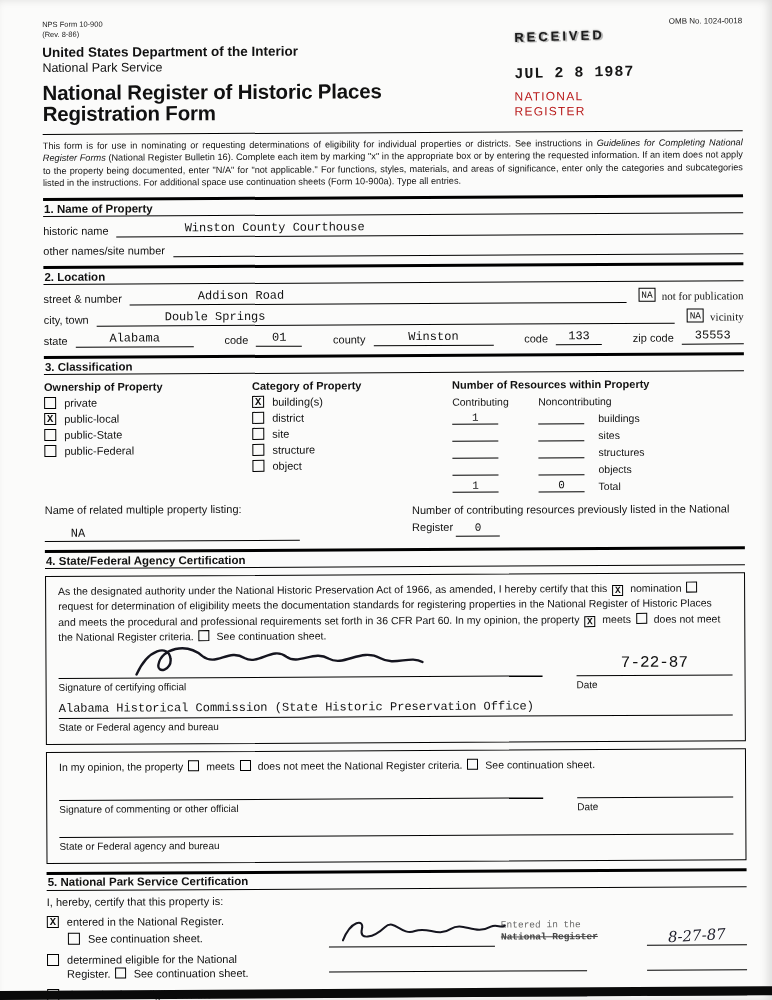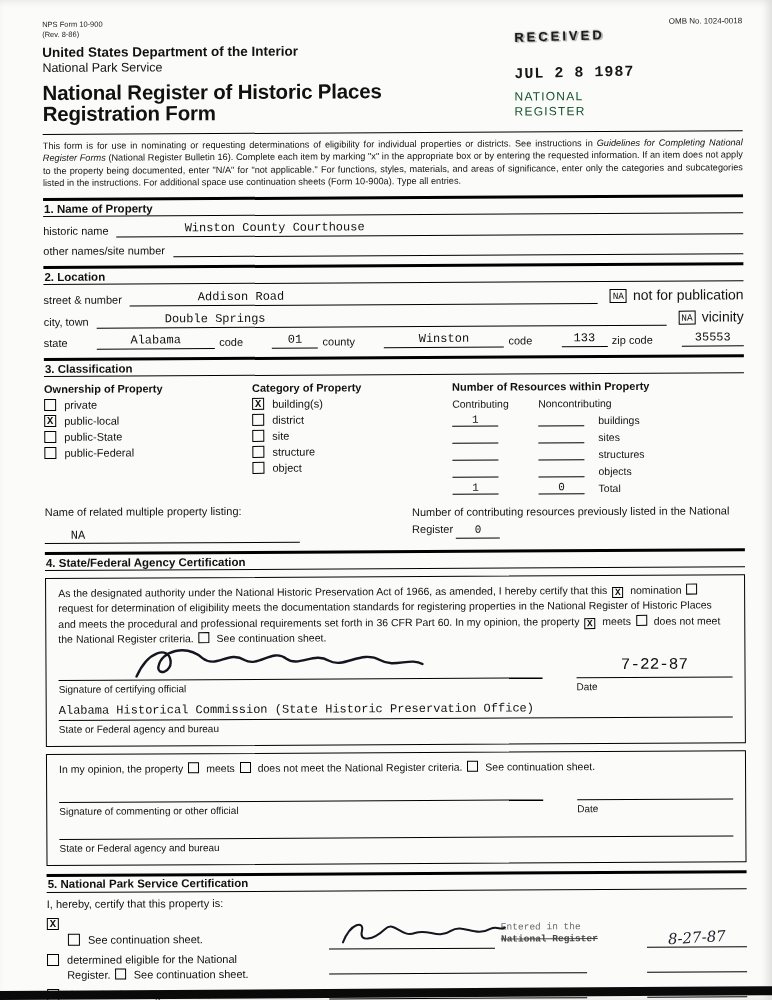--- a/index.html
+++ b/index.html
@@ -11,46 +11,46 @@
 
   .toprow { display:flex; justify-content:space-between; align-items:flex-start;
             font-size:7.5px; line-height:1.3; color:#222; }
   .omb { font-size:8px; }
 
   .stamps { position:absolute; top:30px; right:68px; width:190px; }
   .stamp-received { font-weight:bold; font-size:13px; letter-spacing:3px; color:#1c1c1c;
                     transform:rotate(-1.5deg); text-shadow:0 0 2px rgba(0,0,0,.5), 2px 1px 0 rgba(0,0,0,.22); }
   .stamp-date { font-family:"Liberation Mono", monospace; font-weight:bold; font-size:15px;
                 letter-spacing:1px; color:#161616; transform:rotate(-1deg); margin-top:22px; }
-  .stamp-nr { font-size:12px; letter-spacing:1.2px; color:#14532d; line-height:1.25; margin-top:8px; }
+  .stamp-nr { font-size:12px; letter-spacing:1.2px; color:#b91c1c; line-height:1.25; margin-top:8px; }
 
   .hdr { margin-top:5px; }
   .hdr-dept { font-size:13.5px; font-weight:bold; }
   .hdr-svc  { font-size:12.5px; margin-top:1px; }
   .hdr-title { font-size:20.5px; font-weight:bold; line-height:1.06; margin-top:7px; letter-spacing:-0.2px; width:470px; }
 
   .toprule { border-top:1.5px solid #000; margin-top:9px; }
   .instr { font-size:9.2px; line-height:1.36; margin-top:5px; text-align:justify; }
 
   .sechead { margin-top:8px; border-top:3px solid #000; border-bottom:1.2px solid #000;
              font-size:11.5px; font-weight:bold; padding:1.5px 0 1.5px 1px; }
 
   .frow { display:flex; align-items:flex-end; margin-top:5px; font-size:11px; }
   .flabel { padding-right:8px; white-space:nowrap; padding-bottom:1px; }
   .uline { border-bottom:1.1px solid #000; font-family:"Liberation Mono", monospace; font-size:12px;
            min-height:15px; padding:0 2px 1px 2px; }
   .grow { flex:1; }
   .padL { padding-left:68px; }
   .cen { text-align:center; }
   .w45 { width:46px; } .w60 { width:62px; } .w110 { width:118px; } .w115 { width:120px;font-family:Liberation Mono, monospace; }
-  .seg { display:flex; align-items:flex-end;gap:21px; }
+  .seg { display:flex; align-items:flex-end; }
   .staterow { justify-content:space-between; }
   .nabox { border:1.1px solid #000; font-family:"Liberation Mono", monospace; font-size:9.5px;
            line-height:11px; padding:1px 2px 0; margin:0 6px 1px 12px; }
-  .nalabel { font-size:14px; padding-bottom:1px; }
+  .nalabel { font-size:11px; padding-bottom:1px;font-family:Liberation Serif, serif; }
 
   .cols { display:flex; margin-top:6px; }
   .col-own { width:208px; } .col-cat { width:200px; } .col-res { flex:1; }
   .colhead { font-weight:bold; font-size:11px; }
   .cbrow { display:flex; align-items:center; margin-top:4px; font-size:11px; }
   .cb { width:12px; height:12px; border:1.2px solid #000; margin-right:8px;
         font-family:"Liberation Mono", monospace; font-size:10.5px; font-weight:bold;
         line-height:11px; text-align:center; flex:none; }
   .res-heads { display:flex; font-size:10.5px; margin-top:5px; }
   .rh1 { width:86px; } .rh2 { flex:1; }
@@ -331,20 +331,21 @@
       <div class="agencyline"></div>
       <div class="sm-label">State or Federal agency and bureau</div>
     </div>
 
     <div class="sechead">5. National Park Service Certification</div>
     <div class="s5intro">I, hereby, certify that this property is:</div>
     <div class="s5wrap">
       <div class="s5left">
         <div class="opt">
           <span class="cb">X</span>
+          <span class="opt-text">entered in the National Register.</span>
         </div>
         <div class="opt sub">
           <span class="cb"></span>
           <span class="opt-text">See continuation sheet.</span>
         </div>
         <div class="opt">
           <span class="cb"></span>
           <span class="opt-text">
             <span>determined eligible for the National Register.</span>
             <span class="cbi"></span>

